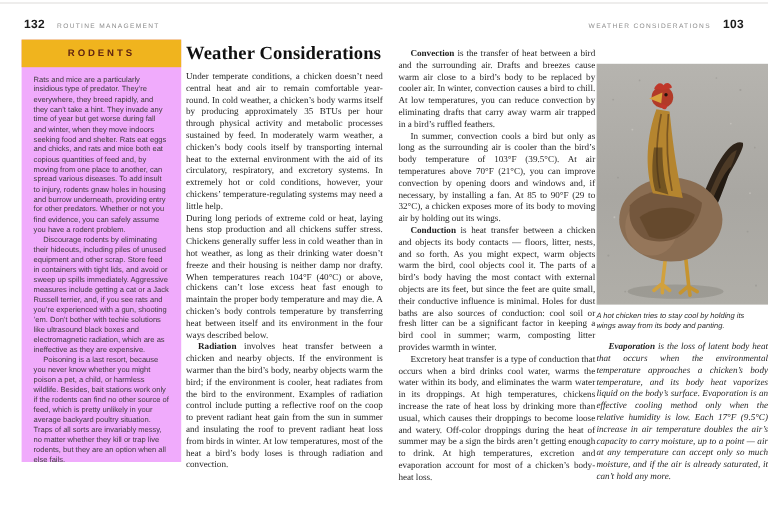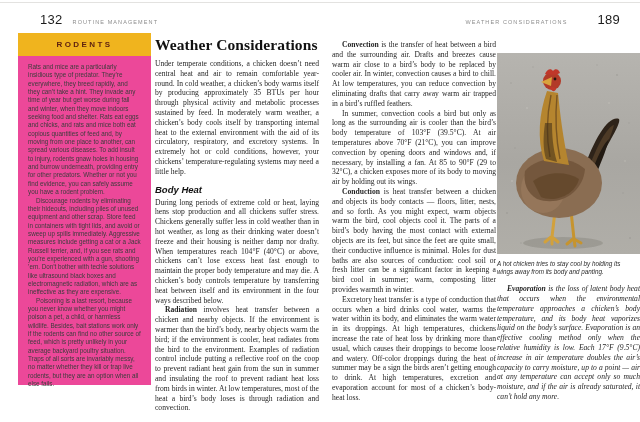--- a/index.html
+++ b/index.html
@@ -11,26 +11,26 @@
     font-family:"Liberation Serif", serif;
     color:#1c1c1c;
     -webkit-font-smoothing:antialiased;
   }
   .top-rule{position:absolute;left:0;top:2px;width:640px;height:1px;background:#e3e2e0;}
 
   
   .runhead{position:absolute;top:10px;font-family:"Liberation Sans",sans-serif;}
   .runhead-left{left:20px;}
   .runhead-right{right:20px;text-align:right;}
-  .folio{font-weight:normal;font-size:13px;color:#1c1c1c;letter-spacing:.3px;margin-left:20px;}
+  .folio{font-weight:bold;font-size:10px;color:#1c1c1c;letter-spacing:.3px;}
   .runlabel{font-size:5.5px;color:#8d8d8d;letter-spacing:1.1px;text-transform:uppercase;margin:0 0 0 10px;}
   .runhead-right .runlabel{margin:0 10px 0 0;}
 
   
-  .sidebar{position:absolute;left:18px;top:33px;width:133px;height:352px;background:#ec4899;}
+  .sidebar{position:absolute;left:18px;top:33px;width:133px;height:352px;background:#f0abfc;}
   .sidebar-titlebar{height:23px;background:#f0b41e;display:flex;align-items:center;justify-content:center;}
   .sidebar-title{font-family:"Liberation Sans",sans-serif;font-weight:bold;font-size:8px;letter-spacing:2.4px;color:#5f2310;}
   .sidebar-body{padding:7px 10px 0 10px;}
   .sidebar-body p{
     margin:0;font-family:"Liberation Sans",sans-serif;
     font-size:6.3px;line-height:8.35px;color:#3c3c3c;text-align:left;
   }
   .sidebar-body p.ind{text-indent:8px;}
 
   
@@ -57,38 +57,37 @@
 </head>
 <body>
 
 <div class="top-rule"></div>
 
 <div class="runhead runhead-left">
   <span class="folio">132</span><span class="runlabel">ROUTINE MANAGEMENT</span>
 </div>
 
 <div class="runhead runhead-right">
-  <span class="runlabel">Weather Considerations</span><span class="folio">189</span>
+  <span class="runlabel">Weather Considerations</span><span class="folio">103</span>
 </div>
 
 <div class="sidebar">
   <div class="sidebar-titlebar">
     <span class="sidebar-title">RODENTS</span>
   </div>
   <div class="sidebar-body">
     <p>Rats and mice are a particularly insidious type of predator. They’re everywhere, they breed rapidly, and they can’t take a hint. They invade any time of year but get worse during fall and winter, when they move indoors seeking food and shelter. Rats eat eggs and chicks, and rats and mice both eat copious quantities of feed and, by moving from one place to another, can spread various diseases. To add insult to injury, rodents gnaw holes in housing and burrow underneath, providing entry for other predators. Whether or not you find evidence, you can safely assume you have a rodent problem.</p>
     <p class="ind">Discourage rodents by eliminating their hideouts, including piles of unused equipment and other scrap. Store feed in containers with tight lids, and avoid or sweep up spills immediately. Aggressive measures include getting a cat or a Jack Russell terrier, and, if you see rats and you’re experienced with a gun, shooting ’em. Don’t bother with techie solutions like ultrasound black boxes and electromagnetic radiation, which are as ineffective as they are expensive.</p>
     <p class="ind">Poisoning is a last resort, because you never know whether you might poison a pet, a child, or harmless wildlife. Besides, bait stations work only if the rodents can find no other source of feed, which is pretty unlikely in your average backyard poultry situation. Traps of all sorts are invariably messy, no matter whether they kill or trap live rodents, but they are an option when all else fails.</p>
   </div>
 </div>
 
 <div class="col col-mid">
   <h1 class="article-title">Weather Considerations</h1>
   <p class="bodyp">Under temperate conditions, a chicken doesn’t need central heat and air to remain comfortable year-round. In cold weather, a chicken’s body warms itself by producing approximately 35 BTUs per hour through physical activity and metabolic processes sustained by feed. In moderately warm weather, a chicken’s body cools itself by transporting internal heat to the external environment with the aid of its circulatory, respiratory, and excretory systems. In extremely hot or cold conditions, however, your chickens’ temperature-regulating systems may need a little help.</p>
-  <h2 class="subhead">Body Heat</h2>
   <p class="bodyp">During long periods of extreme cold or heat, laying hens stop production and all chickens suffer stress. Chickens generally suffer less in cold weather than in hot weather, as long as their drinking water doesn’t freeze and their housing is neither damp nor drafty. When temperatures reach 104°F (40°C) or above, chickens can’t lose excess heat fast enough to maintain the proper body temperature and may die. A chicken’s body controls temperature by transferring heat between itself and its environment in the four ways described below.</p>
   <p class="bodyp ind"><strong class="lead">Radiation</strong><span> involves heat transfer between a chicken and nearby objects. If the environment is warmer than the bird’s body, nearby objects warm the bird; if the environment is cooler, heat radiates from the bird to the environment. Examples of radiation control include putting a reflective roof on the coop to prevent radiant heat gain from the sun in summer and insulating the roof to prevent radiant heat loss from birds in winter. At low temperatures, most of the heat a bird’s body loses is through radiation and convection.</span></p>
 </div>
 
 <div class="col col-right">
   <p class="bodyp ind"><strong class="lead">Convection</strong><span> is the transfer of heat between a bird and the surrounding air. Drafts and breezes cause warm air close to a bird’s body to be replaced by cooler air. In winter, convection causes a bird to chill. At low temperatures, you can reduce convection by eliminating drafts that carry away warm air trapped in a bird’s ruffled feathers.</span></p>
   <p class="bodyp ind">In summer, convection cools a bird but only as long as the surrounding air is cooler than the bird’s body temperature of 103°F (39.5°C). At air temperatures above 70°F (21°C), you can improve convection by opening doors and windows and, if necessary, by installing a fan. At 85 to 90°F (29 to 32°C), a chicken exposes more of its body to moving air by holding out its wings.</p>
   <p class="bodyp ind"><strong class="lead">Conduction</strong><span> is heat transfer between a chicken and objects its body contacts — floors, litter, nests, and so forth. As you might expect, warm objects warm the bird, cool objects cool it. The parts of a bird’s body having the most contact with external objects are its feet, but since the feet are quite small, their conductive influence is minimal. Holes for dust baths are also sources of conduction: cool soil or fresh litter can be a significant factor in keeping a bird cool in summer; warm, composting litter provides warmth in winter.</span></p>
   <p class="bodyp ind">Excretory heat transfer is a type of conduction that occurs when a bird drinks cool water, warms the water within its body, and eliminates the warm water in its droppings. At high temperatures, chickens increase the rate of heat loss by drinking more than usual, which causes their droppings to become loose and watery. Off-color droppings during the heat of summer may be a sign the birds aren’t getting enough to drink. At high temperatures, excretion and evaporation account for most of a chicken’s body-heat loss.</p>
 </div>

